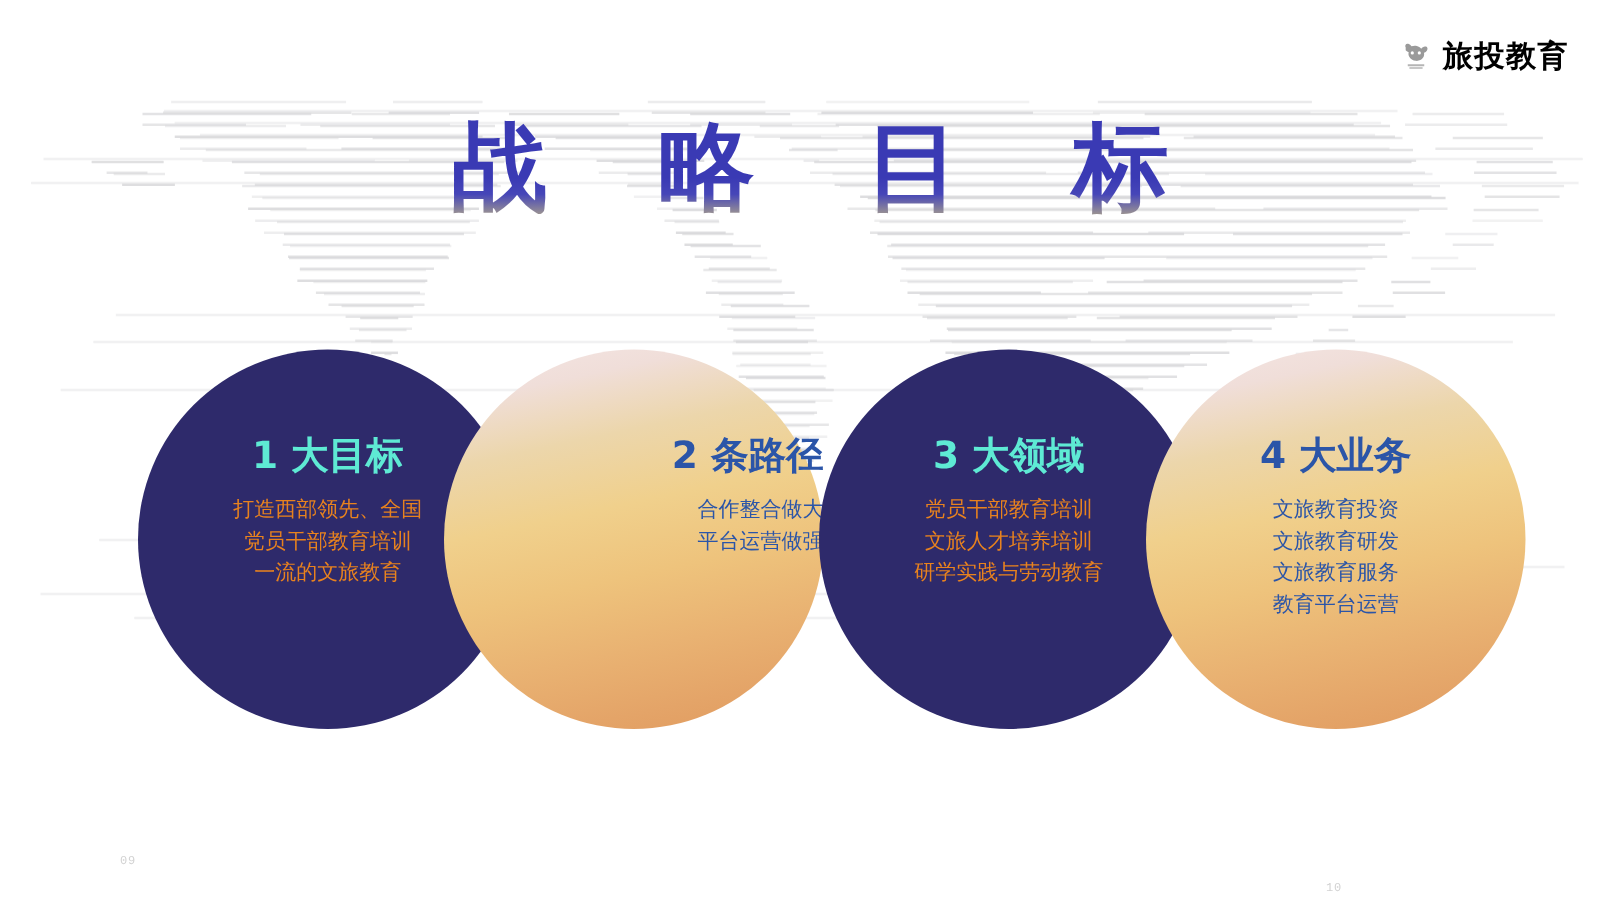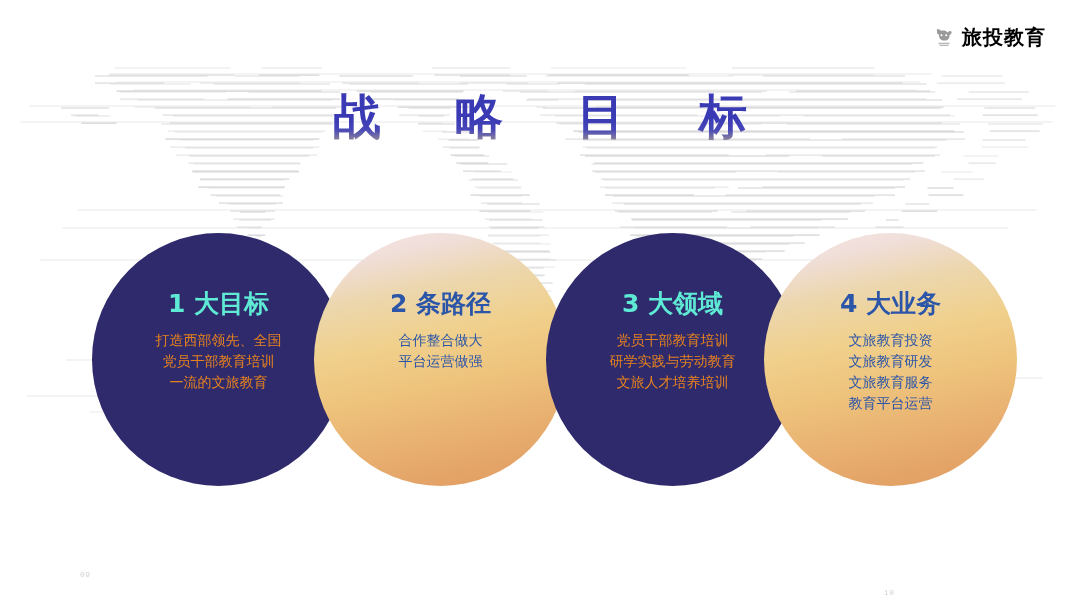--- a/index.html
+++ b/index.html
@@ -34,29 +34,29 @@
     font-family:"DejaVu Sans","Liberation Sans",sans-serif;
   }
 
   
   #title{
     position:absolute;left:0;top:78px;width:1080px;height:78px;
     text-align:center;
   }
   #title .t{
     display:inline-block;
-    font-size:48px;font-weight:bold;
+    font-size:64px;font-weight:bold;
     letter-spacing:74px;
     padding-left:74px;
     line-height:78px;
     background:linear-gradient(180deg,
         #3a3ab4 0%, #3a3ab4 52%, #4646b8 66%, #a9a08c 86%, #d8cbb0 100%);
     -webkit-background-clip:text;background-clip:text;
     -webkit-text-fill-color:transparent;color:transparent;
-    font-family:Liberation Serif, serif;
+    font-family:Liberation Mono, monospace;
   }
 
   
   .circle{
     position:absolute;width:253px;height:253px;border-radius:50%;
     display:flex;flex-direction:column;align-items:center;
     justify-content:flex-start;
     box-sizing:border-box;
   }
   .circle.navy{
@@ -78,21 +78,21 @@
   .c-line{
     font-size:14px;line-height:21px;white-space:nowrap;
     font-family:"DejaVu Sans","Liberation Sans",sans-serif;
   }
   .navy .c-title{color:#5eead4;}
   .navy .c-line{color:#e8821e;}
   .gold .c-title{color:#2b55a8;}
   .gold .c-line{color:#2b55a8;}
 
   #circle-1{left:92px;  top:233px; z-index:1; padding-top:56px;}
-  #circle-2{left:314px; top:233px; z-index:2; padding-top:56px;}
+  #circle-2{left:296px; top:233px; z-index:2; padding-top:56px;align-items:flex-end;}
   #circle-3{left:546px; top:233px; z-index:3; padding-top:56px;}
   #circle-4{left:764px; top:233px; z-index:4; padding-top:56px;}
 
   
   .page-mark{
     position:absolute;font-size:8px;color:#d2d2d2;
     font-family:Liberation Mono, monospace;
     letter-spacing:.5px;
   }
   #page-left{left:80px;top:570px;}
@@ -391,22 +391,22 @@
     <div class="c-lines">
       <div class="c-line">合作整合做大</div>
       <div class="c-line">平台运营做强</div>
     </div>
   </div>
 
   <div class="circle navy" id="circle-3">
     <div class="c-title">3 大领域</div>
     <div class="c-lines">
       <div class="c-line">党员干部教育培训</div>
+      <div class="c-line">文旅人才培养培训</div>
       <div class="c-line">研学实践与劳动教育</div>
-      <div class="c-line">文旅人才培养培训</div>
     </div>
   </div>
 
   <div class="circle gold" id="circle-4">
     <div class="c-title">4 大业务</div>
     <div class="c-lines">
       <div class="c-line">文旅教育投资</div>
       <div class="c-line">文旅教育研发</div>
       <div class="c-line">文旅教育服务</div>
       <div class="c-line">教育平台运营</div>

